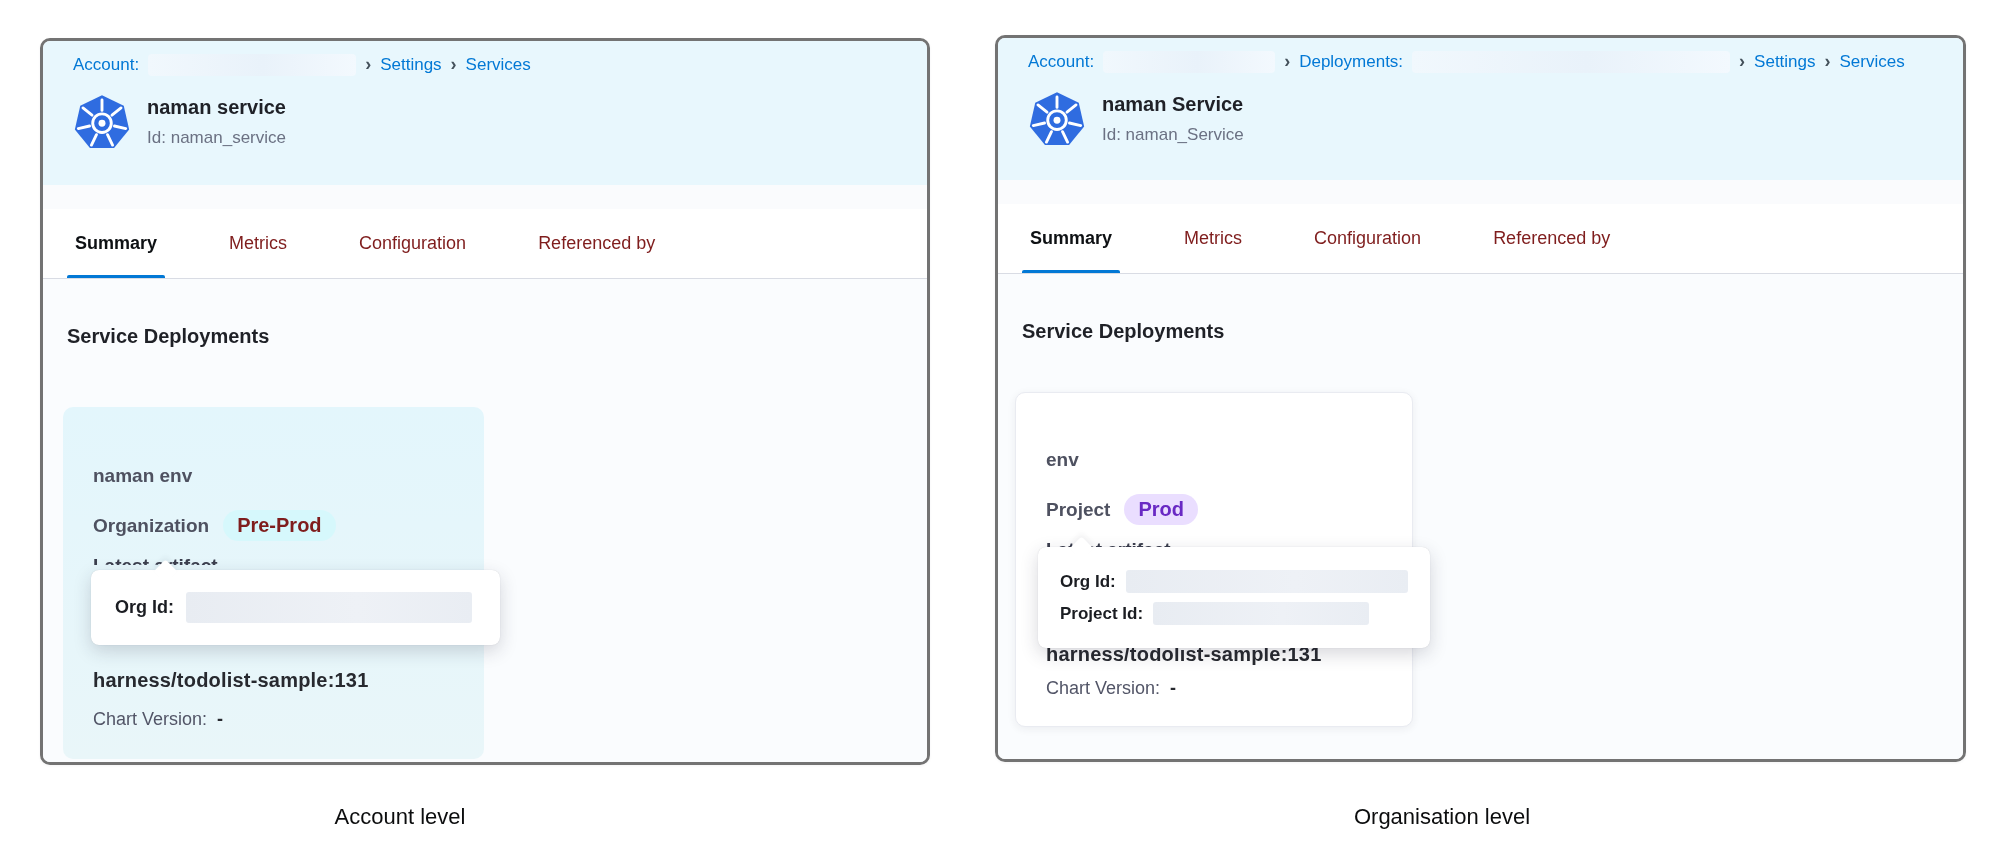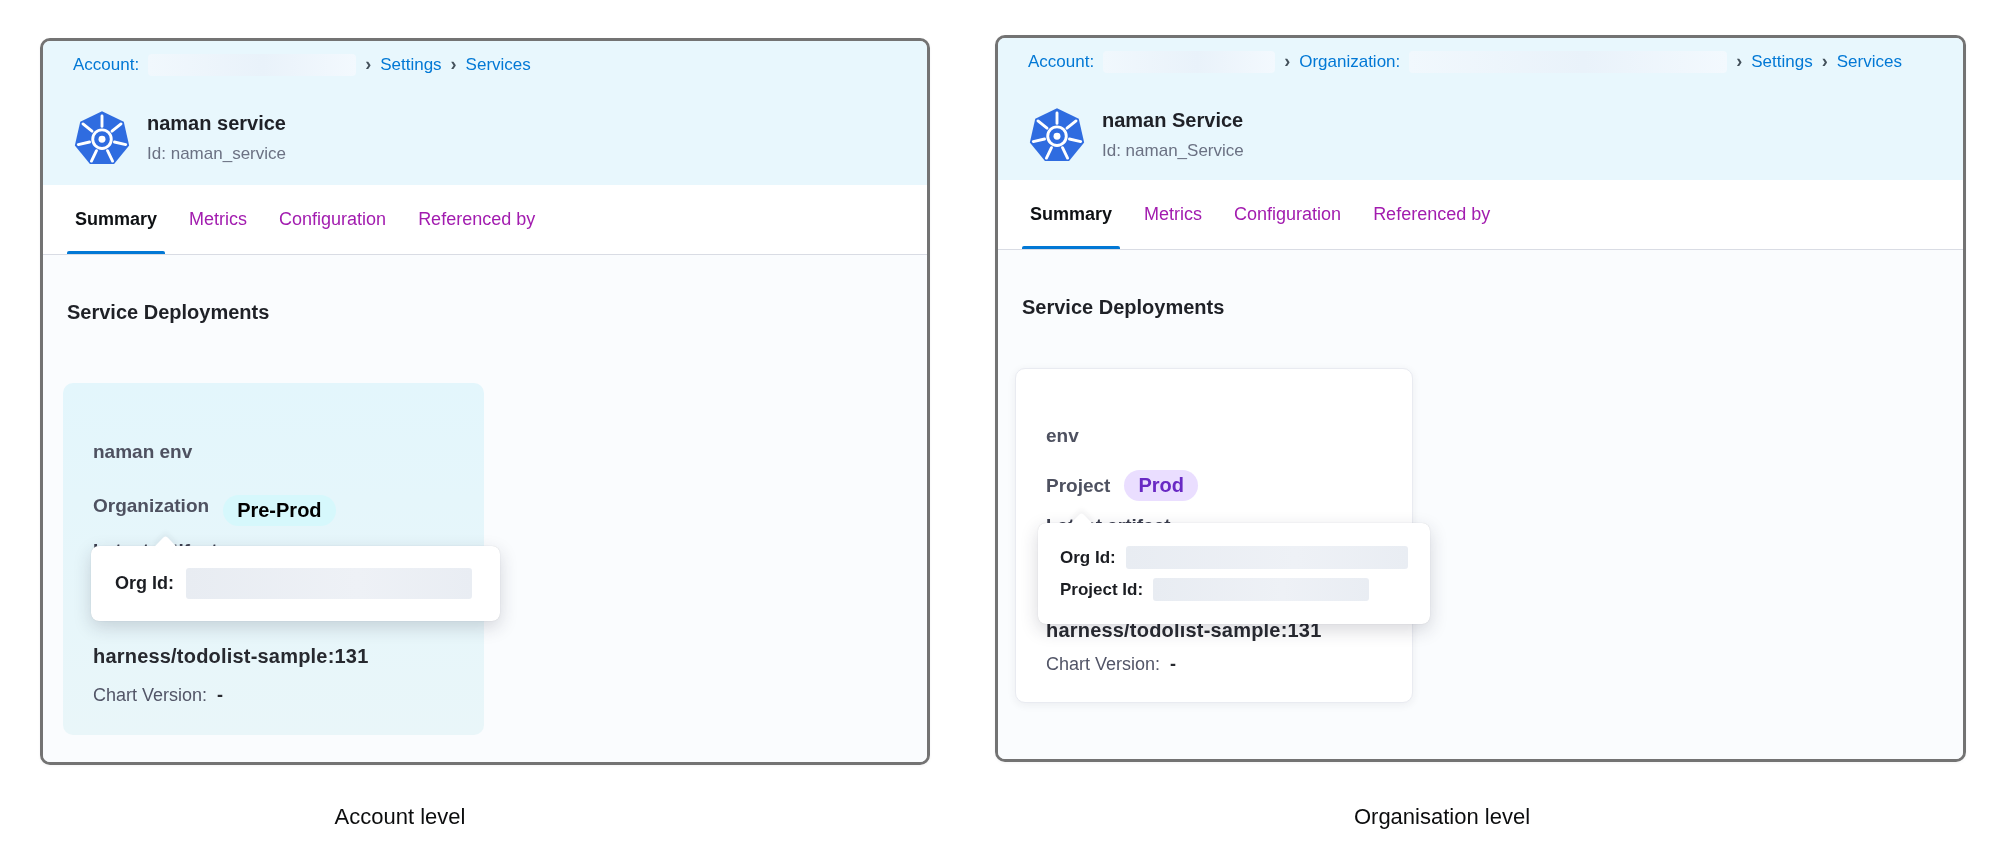--- a/index.html
+++ b/index.html
@@ -20,28 +20,28 @@
   .crumbs { display: flex; align-items: center; gap: 9px; font-size: 17px;
     color: #0278d5; white-space: nowrap; }
   .crumb { color: #0278d5; cursor: pointer; }
   .sep { color: #44515b; font-size: 18px; font-weight: 600; transform: translateY(-1px); }
   .blob { height: 22px; border-radius: 4px;
     background: linear-gradient(90deg, #f1f8fd 0%, #e9f2fa 55%, #f3f9fe 100%); }
   .blob-acct-l { width: 208px; }
   .blob-acct-r { width: 172px; }
   .blob-org-r  { width: 318px; }
 
-  .svc-row { display: flex; align-items: flex-start; gap: 16px; margin-top: 32px; }
+  .svc-row { display: flex; align-items: flex-start; gap: 16px; margin-top: 16px; }
   .k8s { width: 58px; height: 60px; flex: 0 0 auto; }
   .svc-name { font-size: 20px; font-weight: 700; color: #1f2127; padding-top: 4px; }
   .svc-id { font-size: 17px; color: #6b7183; margin-top: 9px; text-align: right; }
 
   .tabs { height: 70px; background: #ffffff; border-bottom: 1px solid #d9dce4;
-    display: flex; align-items: center; gap: 32px; padding: 0 32px; }
-  .tab { position: relative; font-size: 18px; color: #a21caf; height: 100%;
+    display: flex; align-items: center; gap: 72px; padding: 0 32px; margin-top: 24px; }
+  .tab { position: relative; font-size: 18px; color: #7f1d1d; height: 100%;
     display: flex; align-items: center; cursor: pointer; }
   .tab.active { font-weight: 700; color: #0e1114; }
   .tab.active::after { content: ""; position: absolute; left: -8px; right: -8px;
     bottom: 0; height: 3px; background: #0278d5; border-radius: 2px 2px 0 0; }
 
   .content { position: relative; background: #fafcfe; height: 513px; }
   .section-title { font-size: 20px; font-weight: 700; color: #1f2127;
     padding: 46px 0 0 24px; }
 
   
@@ -51,21 +51,21 @@
   .card-right { left: 17px; top: 118px; width: 398px; height: 335px;
     background: #ffffff; border: 1px solid #e9ebf1;
     box-shadow: 0 2px 8px rgba(40,41,61,.07); }
   .card-pad { padding: 0 30px; }
   .env-name { font-size: 19px; font-weight: 600; color: #4e5160; }
   .card-left  .env-name { padding-top: 58px; }
   .card-right .env-name { padding-top: 56px; }
   .scope-row { display: flex; align-items: center; gap: 14px; margin-top: 23px; }
   .scope-label { font-size: 19px; font-weight: 600; color: #4e5160; cursor: pointer; }
   .pill { font-size: 20px; font-weight: 700; border-radius: 999px; padding: 4px 14px; }
-  .pill-preprod { color: #000000; background: #d6f8fc; margin-top: 9px; }
+  .pill-preprod { color: #7f1d1d; background: #d6f8fc; }
   .pill-prod    { color: #6929c4; background: #eadeff; }
   .clipped-line { height: 10px; overflow: hidden; margin-top: 14px; }
   .clipped-line span { display: block; font-size: 19px; font-weight: 600; color: #3c3f4e; }
   .artifact { position: absolute; left: 30px; font-size: 20px; font-weight: 700;
     color: #27292f; letter-spacing: .2px; }
   .card-left  .artifact { top: 262px; }
   .card-right .artifact { top: 250px; }
   .chart-row { position: absolute; left: 30px; font-size: 18px; color: #525567; }
   .card-left  .chart-row { top: 302px; }
   .card-right .chart-row { top: 285px; }
@@ -160,21 +160,21 @@
       </div>
     </div>
   </div>
 
   <div class="panel panel-right">
     <div class="hdr">
       <div class="crumbs">
         <span class="crumb">Account:</span>
         <span class="blob blob-acct-r"></span>
         <span class="sep">›</span>
-        <span class="crumb">Organization:</span>
+        <span class="crumb">Deployments:</span>
         <span class="blob blob-org-r"></span>
         <span class="sep">›</span>
         <span class="crumb">Settings</span>
         <span class="sep">›</span>
         <span class="crumb">Services</span>
       </div>
       <div class="svc-row">
         <svg class="k8s" viewBox="0 0 100 100">
           <polygon points="50,4 87.5,22 96.8,63 70.8,95 29.2,95 3.2,63 12.5,22" fill="#2f6ce0"></polygon>
           <circle cx="50" cy="52" r="16" fill="none" stroke="#ffffff" stroke-width="5"></circle>

